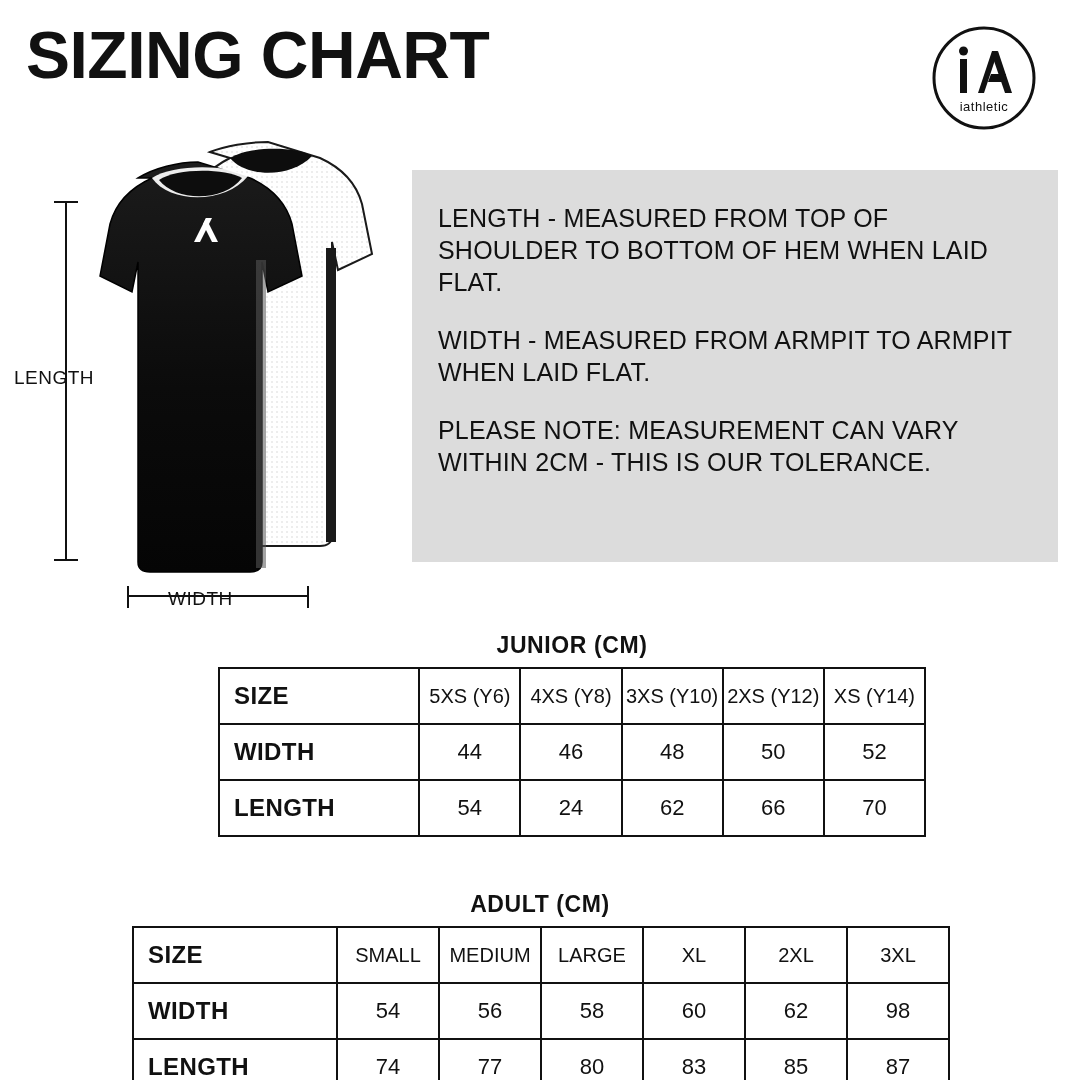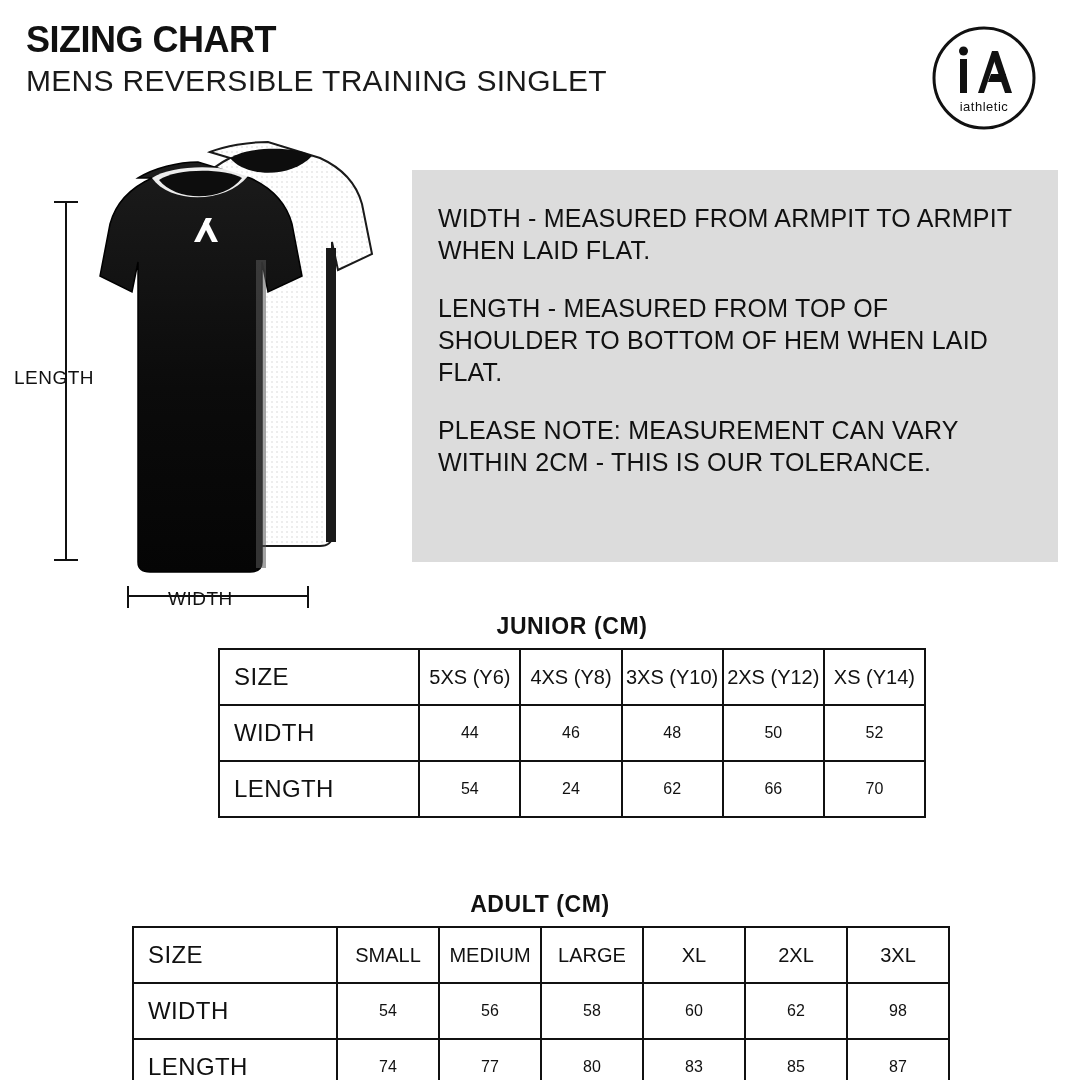--- a/index.html
+++ b/index.html
@@ -17,21 +17,21 @@
   }
 
   
   .header {
     position: absolute;
     top: 22px;
     left: 26px;
     width: 1028px;
   }
   .title {
-    font-size: 36px;
+    font-size: 66px;
     font-weight: 700;
     letter-spacing: -0.5px;
     line-height: 1;
     margin: 0;
     color: #111;
   }
   .subtitle {
     font-size: 30px;
     font-weight: 400;
     letter-spacing: 0.3px;
@@ -110,54 +110,53 @@
   }
   table {
     border-collapse: collapse;
     table-layout: fixed;
   }
   table td {
     border: 2px solid #111;
     text-align: center;
     vertical-align: middle;
     height: 52px;
-    font-size: 16px;
+    font-size: 22px;
     color: #111;
     font-weight: 400;
   }
   table td.rowhead {
     text-align: left;
     padding-left: 14px;
-    font-weight: 400;
+    font-weight: 700;
     font-size: 24px;
     letter-spacing: 0.4px;
   }
   table td.colhead {
     font-size: 20px;
     margin-left: 20px;
   }
 
   
-  #junior-block { left: 186px; top: 613px; width: 708px; padding-left: 32px; }
+  #junior-block { left: 186px; top: 632px; width: 708px; padding-left: 32px; }
   #junior-table { width: 708px; }
   #junior-table col.c0 { width: 200px; }
   #junior-table col.cx { width: 101px; }
 
   
   #adult-block { left: 132px; top: 891px; width: 816px; }
   #adult-table { width: 816px; }
   #adult-table col.c0 { width: 204px; }
   #adult-table col.cx { width: 102px; }
 </style>
 </head>
 <body>
 
 <div class="header">
   <h1 class="title">SIZING CHART</h1>
-  <div class="subtitle">MENS REVERSIBLE TRAINING SINGLET</div>
 </div>
 
 <div class="logo">
   <svg width="104" height="104" viewBox="0 0 104 104" aria-hidden="true">
     <circle cx="52" cy="52" r="50" fill="none" stroke="#111" stroke-width="3"></circle>
 
     <rect x="28" y="33" width="7" height="34" fill="#111"></rect>
     <circle cx="31.5" cy="25" r="4.5" fill="#111"></circle>
     <path d="M46 67 L60 25 L66 25 L52 67 Z" fill="#111"></path>
     <path d="M59 48 L74 48 L71 56 L56 56 Z" fill="#111"></path>
@@ -242,22 +241,22 @@
       <line x1="108" y1="456" x2="108" y2="478"></line>
       <line x1="288" y1="456" x2="288" y2="478"></line>
     </g>
   </svg>
 </div>
 
 <div class="measure-label label-length">LENGTH</div>
 <div class="measure-label label-width">WIDTH</div>
 
 <div class="notes">
+  <p>LENGTH - MEASURED FROM TOP OF SHOULDER TO BOTTOM OF HEM WHEN LAID FLAT.</p>
   <p>WIDTH - MEASURED FROM ARMPIT TO ARMPIT WHEN LAID FLAT.</p>
-  <p>LENGTH - MEASURED FROM TOP OF SHOULDER TO BOTTOM OF HEM WHEN LAID FLAT.</p>
   <p class="last">PLEASE NOTE: MEASUREMENT CAN VARY WITHIN 2CM - THIS IS OUR TOLERANCE.</p>
 </div>
 
 <div class="table-block" id="junior-block">
   <div class="table-caption">JUNIOR (CM)</div>
   <table id="junior-table">
     <colgroup>
       <col class="c0">
         <col class="cx">
         <col class="cx">

